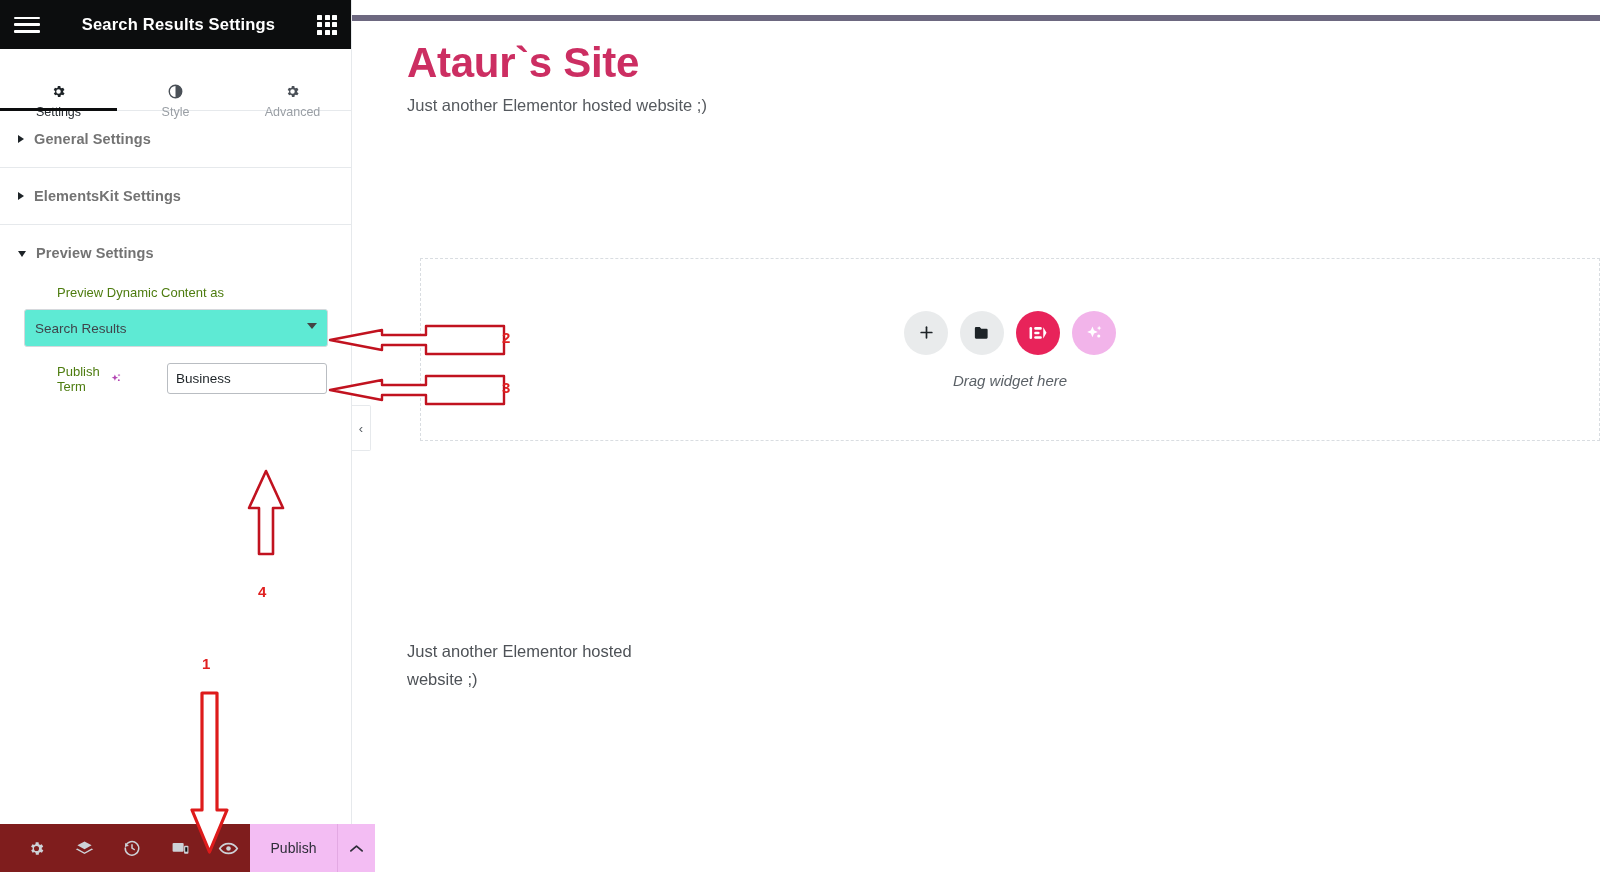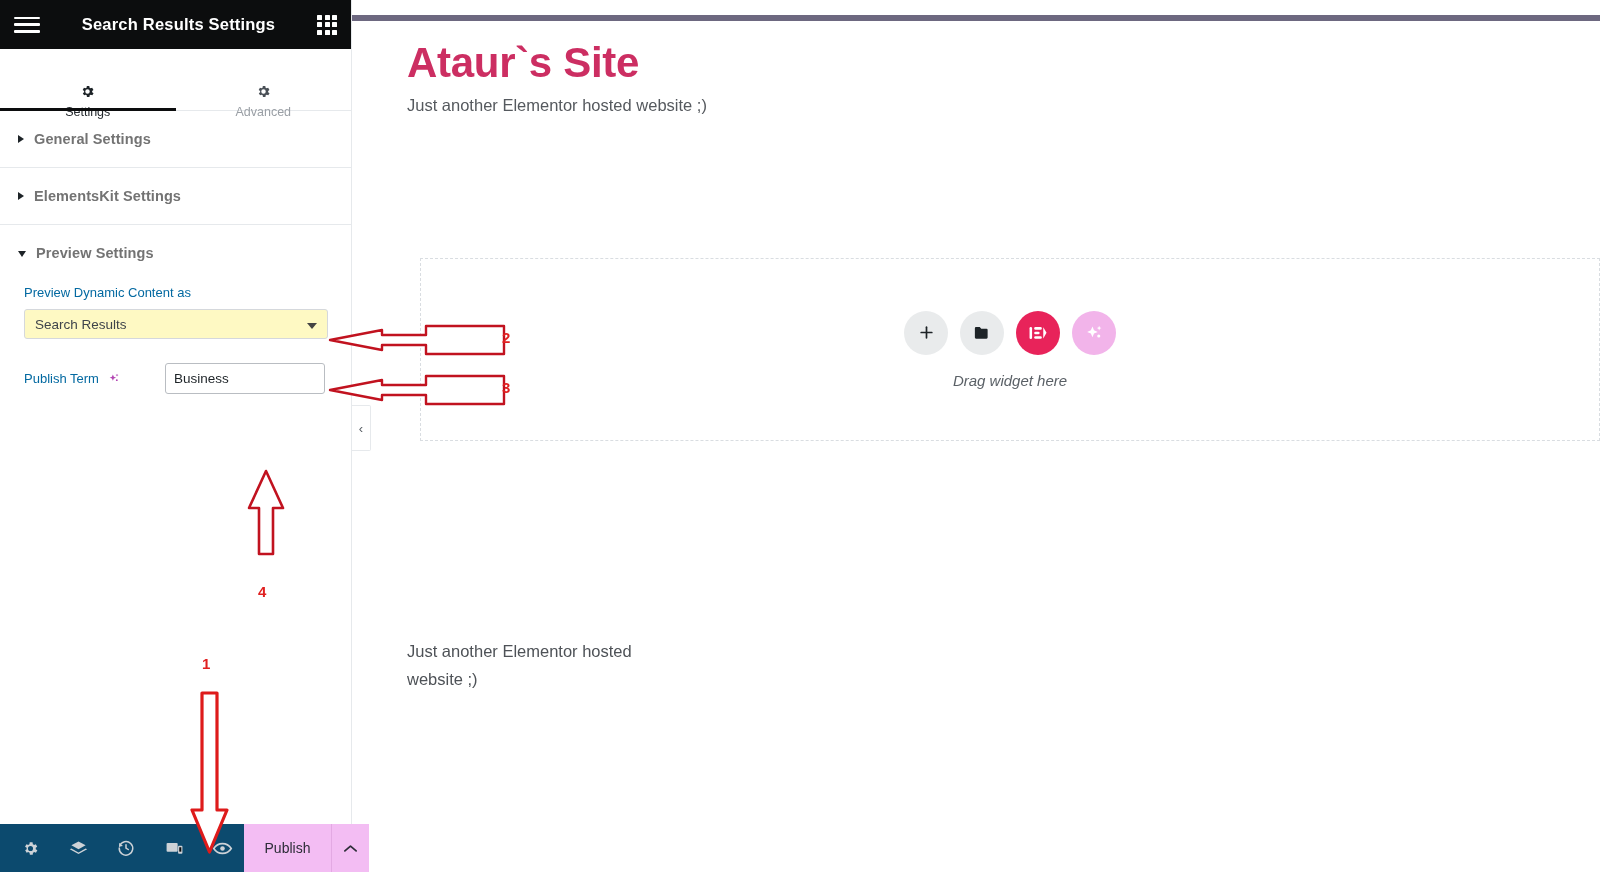--- a/index.html
+++ b/index.html
@@ -57,25 +57,25 @@
   .section-head { height: 56px; display: flex; align-items: center;
     padding: 0 18px; cursor: pointer; gap: 10px; }
   .caret { width: 0; height: 0; flex: 0 0 auto; }
   .caret.right { border-left: 6px solid #1d2327; border-top: 4.5px solid transparent;
     border-bottom: 4.5px solid transparent; }
   .caret.down { border-top: 6px solid #1d2327; border-left: 4.5px solid transparent;
     border-right: 4.5px solid transparent; margin-top: 2px; }
   .section-title { font-size: 14.5px; font-weight: bold; color: #737373; letter-spacing: .1px; }
 
   .section-content { padding: 4px 24px 18px 24px; }
-  .field-label { font-size: 13px; color: #0369a1; margin-bottom: 9px; }
+  .field-label { font-size: 13px; color: #4d7c0f; margin-bottom: 9px; margin-left: 33px; }
   .select-wrap { position: relative; width: 304px; height: 33px; }
   select.ctrl {
-    width: 100%; height: 30px; font-size: 13.5px; color: #3f444b;
-    border: 1px solid #d5d8dc; border-radius: 3px; background: #fef9c3;
+    width: 100%; height: 38px; font-size: 13.5px; color: #3f444b;
+    border: 1px solid #d5d8dc; border-radius: 3px; background: #5eead4;
     padding: 0 28px 0 10px; appearance: none; -webkit-appearance: none;
     font-family: "Liberation Sans", sans-serif; cursor: pointer;
   }
   .sel-caret { position: absolute; right: 11px; top: 14px; width: 0; height: 0;
     border-top: 6px solid #444; border-left: 5px solid transparent;
     border-right: 5px solid transparent; pointer-events: none; }
 
   .row-inline { display: flex; align-items: center; margin-top: 21px; }
   .row-inline .field-label { margin-bottom: 0; }
   .ai-spark { margin-left: 7px; display: inline-flex; }
@@ -87,21 +87,21 @@
   }
   .btn-row { margin-top: 16px; display: flex; justify-content: flex-end;
      padding-right: 25px; }
   .apply-btn {
     background: #495157; color: #fff; border: 0; border-radius: 3px;
     font-size: 14px; padding: 11px 22px; cursor: pointer;
     font-family: "Liberation Sans", sans-serif;
   }
 
   
-  #panel-footer { height: 48px; flex: 0 0 48px; display: flex; background: #0c4a6e; }
+  #panel-footer { height: 48px; flex: 0 0 48px; display: flex; background: #7f1d1d; padding-left: 6px; }
   #footer-tools { display: flex; align-items: center; flex: 1; padding-left: 8px; gap: 4px; }
   .ftool { width: 44px; height: 48px; display: flex; align-items: center;
     justify-content: center; cursor: pointer; color: #d5d8dc; }
   #publish-group { display: flex; align-items: stretch; }
   #publish-btn { background: #f3bdf3; color: #2d2d38; border: 0; width: 87px;
     font-size: 14px; cursor: pointer; font-family: "Liberation Sans", sans-serif; }
   #publish-caret { background: #f3bdf3; width: 38px; display: flex;
     align-items: center; justify-content: center; cursor: pointer;
     border-left: 1px solid #e3a9e3; }
 
@@ -173,20 +173,29 @@
     </div>
 
     <div id="panel-tabs">
       <div class="tab active">
         <span class="tab-ico">
           <svg class="gear" viewBox="0 0 24 24" fill="#1d2327">
               <path d="M19.4 13a7.6 7.6 0 0 0 0-2l2.1-1.6-2-3.5-2.5 1a7.6 7.6 0 0 0-1.7-1l-.4-2.6h-4l-.4 2.6c-.6.2-1.2.6-1.7 1l-2.5-1-2 3.5L6.6 11a7.6 7.6 0 0 0 0 2l-2.1 1.6 2 3.5 2.5-1c.5.4 1.1.8 1.7 1l.4 2.6h4l.4-2.6c.6-.2 1.2-.6 1.7-1l2.5 1 2-3.5-2.3-1.6zM12 15.6A3.6 3.6 0 1 1 15.6 12 3.6 3.6 0 0 1 12 15.6z"></path>
             </svg>
         </span>
         <span>Settings</span>
+      </div>
+      <div class="tab">
+        <span class="tab-ico">
+          <svg class="contrast" viewBox="0 0 24 24">
+              <circle cx="12" cy="12" r="10" fill="none" stroke="#4a5057" stroke-width="2.2"></circle>
+              <path d="M12 2a10 10 0 0 1 0 20z" fill="#4a5057"></path>
+            </svg>
+        </span>
+        <span>Style</span>
       </div>
       <div class="tab">
         <span class="tab-ico">
           <svg class="gear" viewBox="0 0 24 24" fill="#4a5057">
               <path d="M19.4 13a7.6 7.6 0 0 0 0-2l2.1-1.6-2-3.5-2.5 1a7.6 7.6 0 0 0-1.7-1l-.4-2.6h-4l-.4 2.6c-.6.2-1.2.6-1.7 1l-2.5-1-2 3.5L6.6 11a7.6 7.6 0 0 0 0 2l-2.1 1.6 2 3.5 2.5-1c.5.4 1.1.8 1.7 1l.4 2.6h4l.4-2.6c.6-.2 1.2-.6 1.7-1l2.5 1 2-3.5-2.3-1.6zM12 15.6A3.6 3.6 0 1 1 15.6 12 3.6 3.6 0 0 1 12 15.6z"></path>
             </svg>
         </span>
         <span>Advanced</span>
       </div>
     </div>

